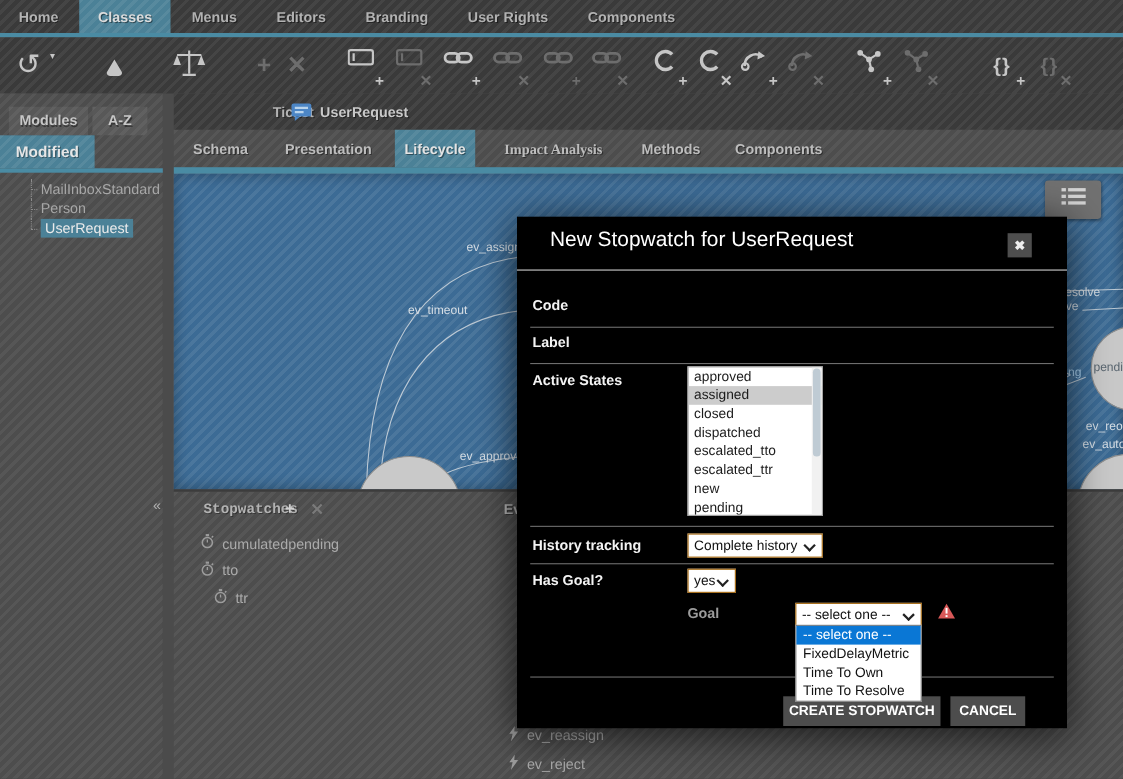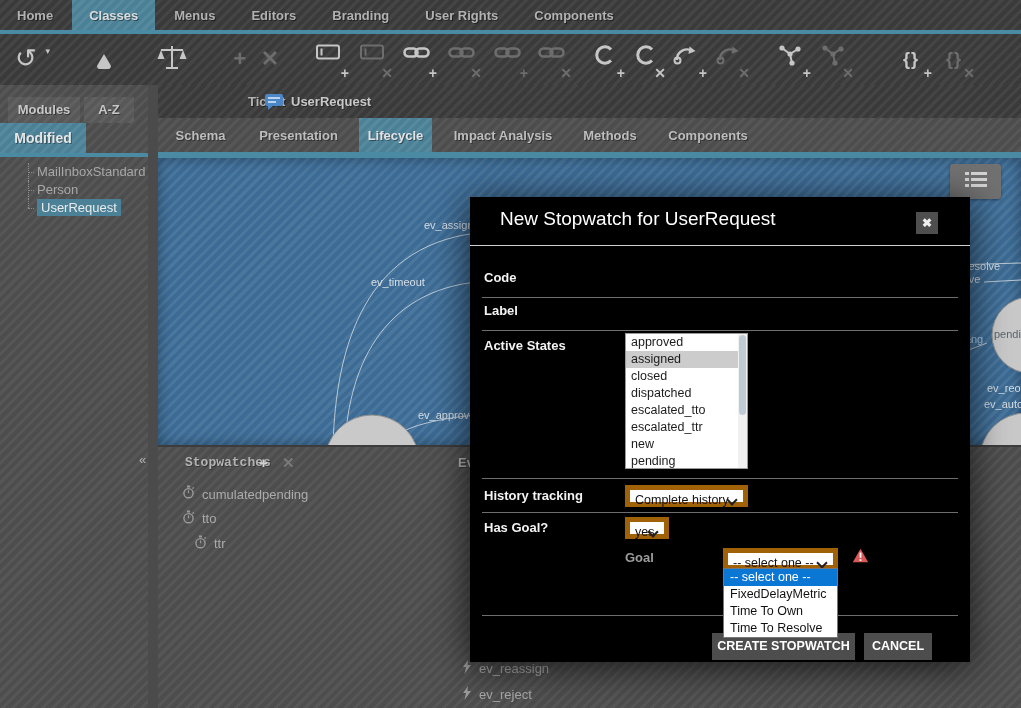--- a/index.html
+++ b/index.html
@@ -87,21 +87,21 @@
   .m-input{position:absolute;left:155px;width:153px;height:22px;box-sizing:border-box;background:#fff;
            border:1px solid #a9a9a9;font-size:13px;color:#111;padding:0 5px;line-height:20px;}
   .flag{position:absolute;right:3px;top:4px;width:16px;height:12px;border:1px solid #9a9a9a;box-sizing:border-box;
         background:linear-gradient(90deg,#3b4e9e 0 33%,#f2f2f2 33% 66%,#cf3744 66%);}
   #m-list{position:absolute;left:155px;top:136px;width:123px;height:136px;box-sizing:border-box;background:#fff;
           border:1px solid #9a9a9a;font-size:12.5px;overflow:hidden;}
   .m-opt{height:17px;line-height:17px;padding-left:5px;color:#1c1c1c;white-space:nowrap;}
   .m-opt.sel{background:#cccccc;}
   #m-scroll{position:absolute;right:0;top:0;width:9px;height:100%;background:#f1f1f1;}
   #m-thumb{position:absolute;left:1px;top:1px;width:7px;height:80px;background:#bfcbd4;border-radius:4px;}
-  .m-select{position:absolute;height:22px;box-sizing:border-box;background:#fff;border:5px solid #a16207;
+  .m-select{position:absolute;height:22px;box-sizing:border-box;background:#fff;border:1px solid #a16207;
             font-size:12.5px;color:#111;line-height:20px;padding:0 22px 0 5px;white-space:nowrap;}
   .m-select::after{content:"";position:absolute;right:7px;top:6px;width:6px;height:6px;
             border-right:2px solid #222;border-bottom:2px solid #222;transform:rotate(45deg);}
   #m-warning{position:absolute;left:382px;top:351px;}
   #m-drop{position:absolute;left:253px;top:371px;width:115px;box-sizing:border-box;background:#fff;
           border:1px solid #777;z-index:60;font-size:12.5px;}
   .d-opt{height:17px;line-height:17px;padding-left:6px;color:#111;white-space:nowrap;}
   .d-opt.hl{background:#0a77d5;color:#fff;}
   .m-btn{position:absolute;top:436px;height:27px;line-height:27px;background:#4d4d4d;color:#fff;
          font-size:12.5px;font-weight:bold;text-align:center;cursor:default;}
@@ -238,21 +238,21 @@
           <line x1="6" y1="9" x2="14" y2="9" stroke="#b9d4ec" stroke-width="2"></line>
         </svg>
     </span>
     <span class="cls">UserRequest</span>
   </div>
 
   <div id="ctabs" class="s-mid">
       <div class="ctab" style="left: 5px; width: 75px;">Schema</div>
       <div class="ctab" style="left: 84px; width: 113px;">Presentation</div>
       <div class="ctab active s-teal" style="left: 201px; width: 73px;">Lifecycle</div>
-      <div class="ctab" style="left: 278px; width: 134px;">Impact Analysis</div>
+      <div class="ctab" style="left: 278px; width: 134px; font-family: Liberation Serif, serif;">Impact Analysis</div>
       <div class="ctab" style="left: 416px; width: 72px;">Methods</div>
       <div class="ctab" style="left: 492px; width: 116px;">Components</div>
     </div>
   <div id="ctabs-underline"></div>
 
   <div id="diagram" class="s-blue">
     <svg class="curves" width="863" height="287" viewBox="0 0 863 287">
       <g fill="none" stroke="#d2d9df" stroke-width="1" opacity="0.85">
         <path d="M175,287 C178,190 206,82 330,74"></path>
         <path d="M187,287 C191,205 228,127 332,123"></path>

